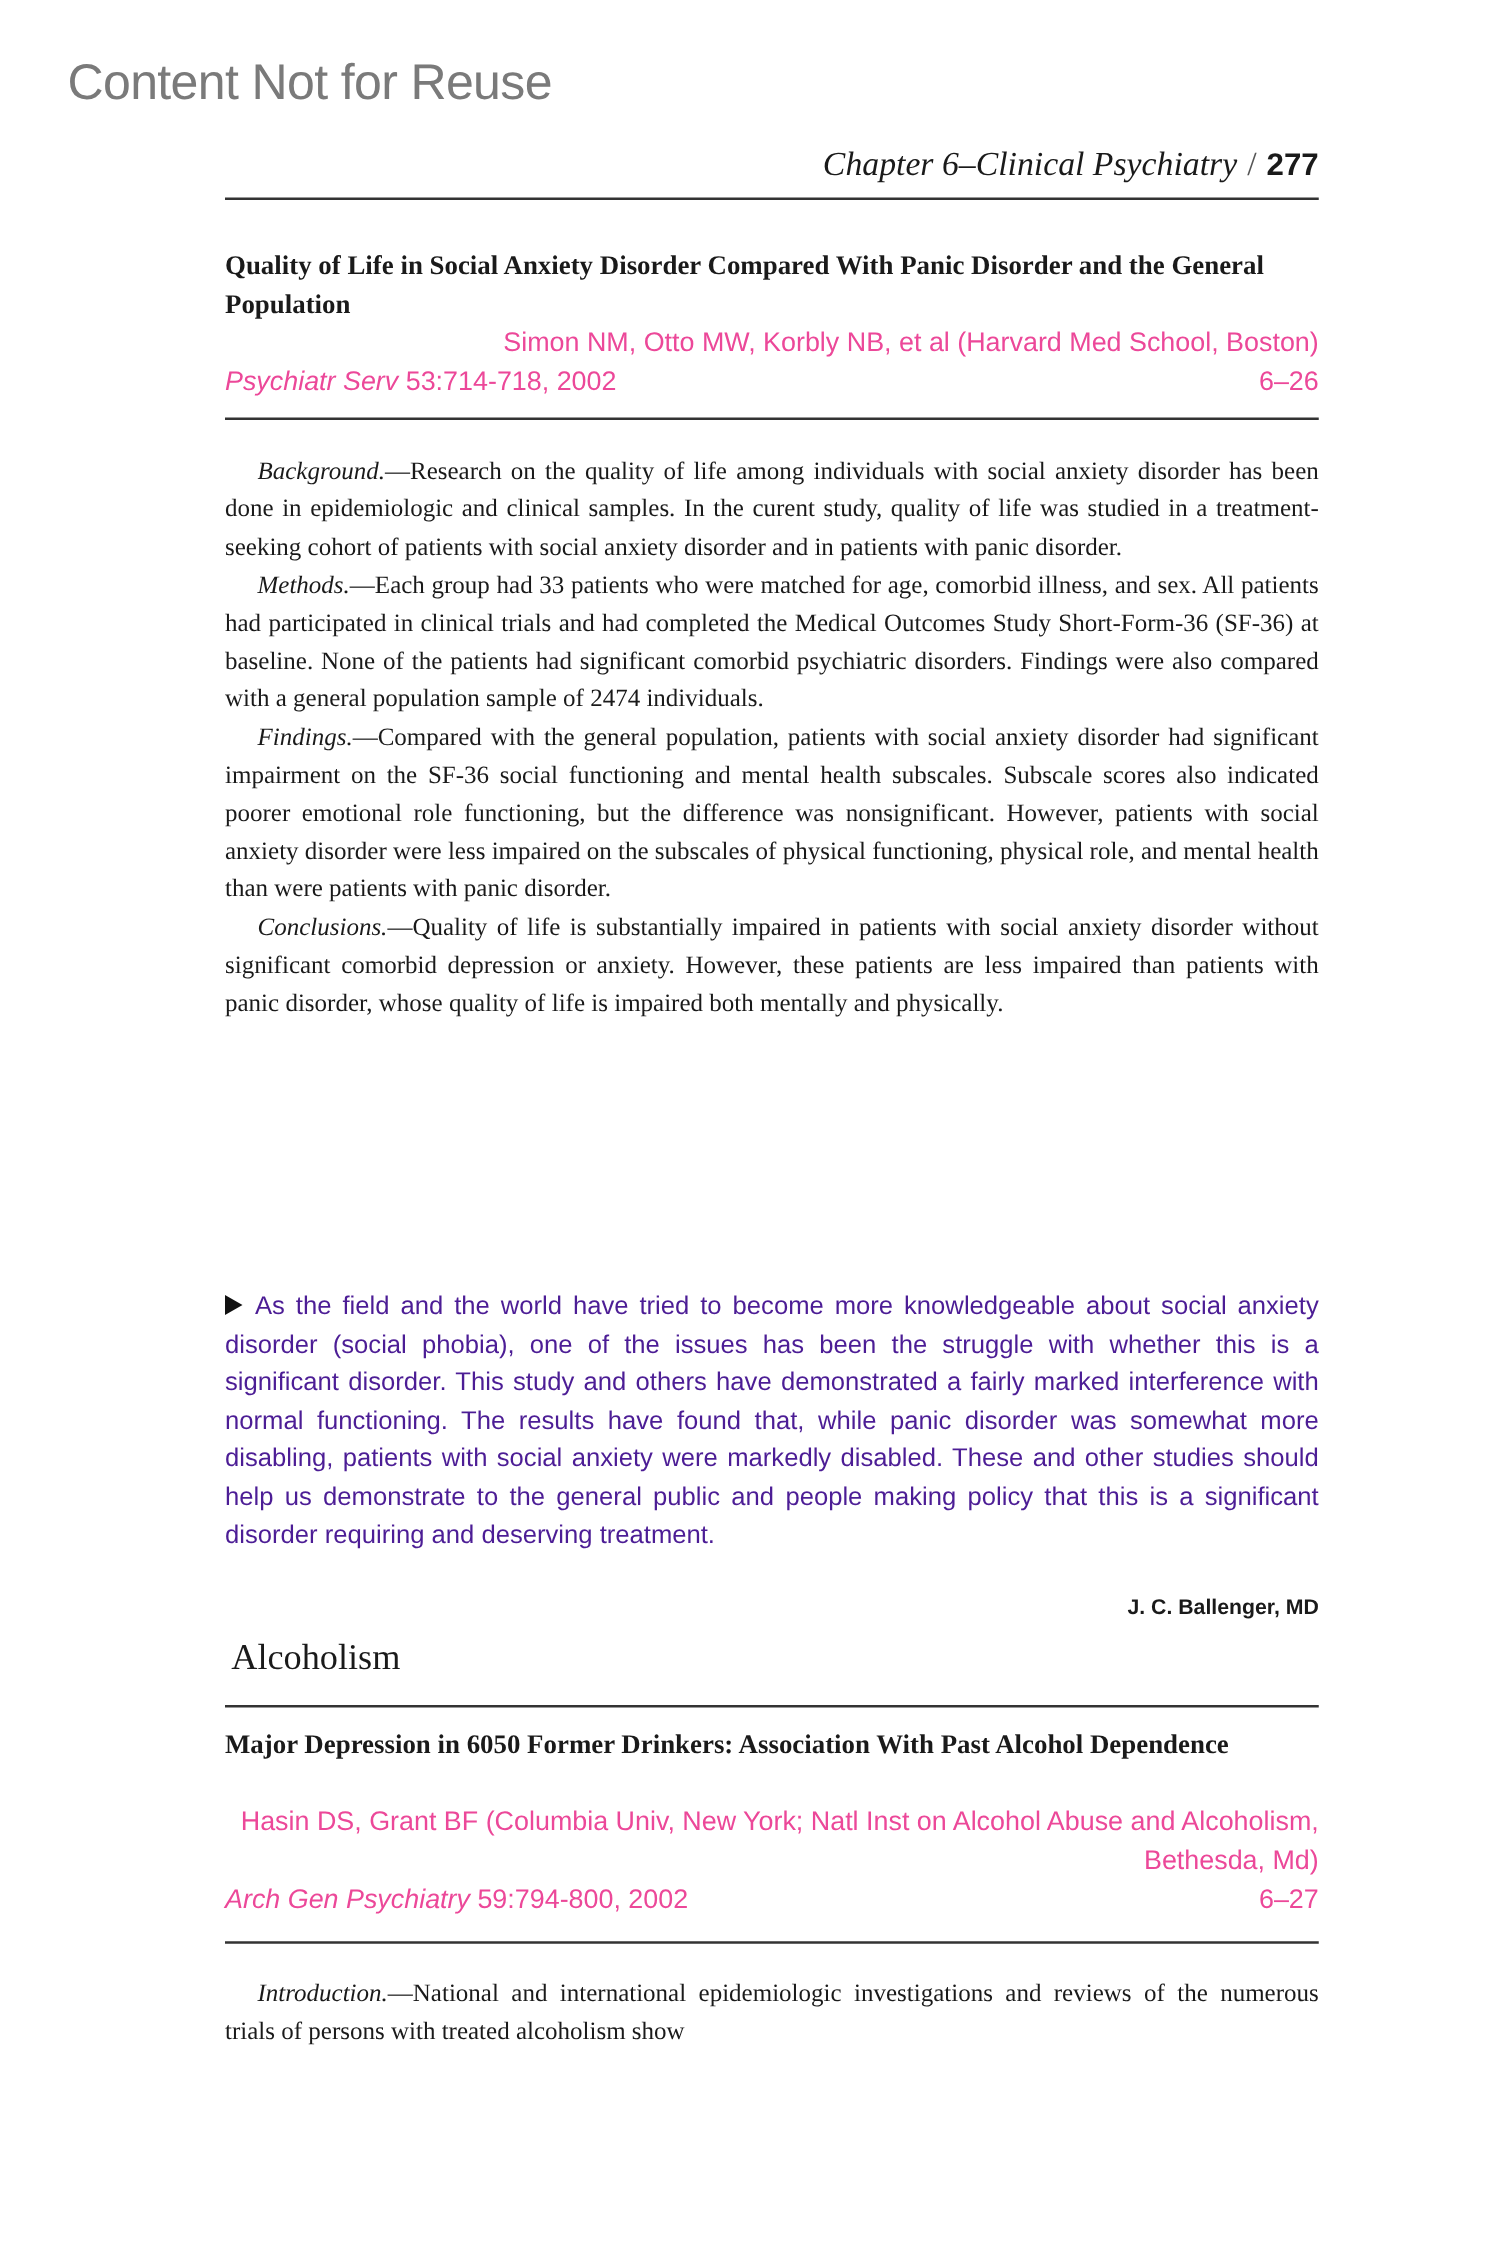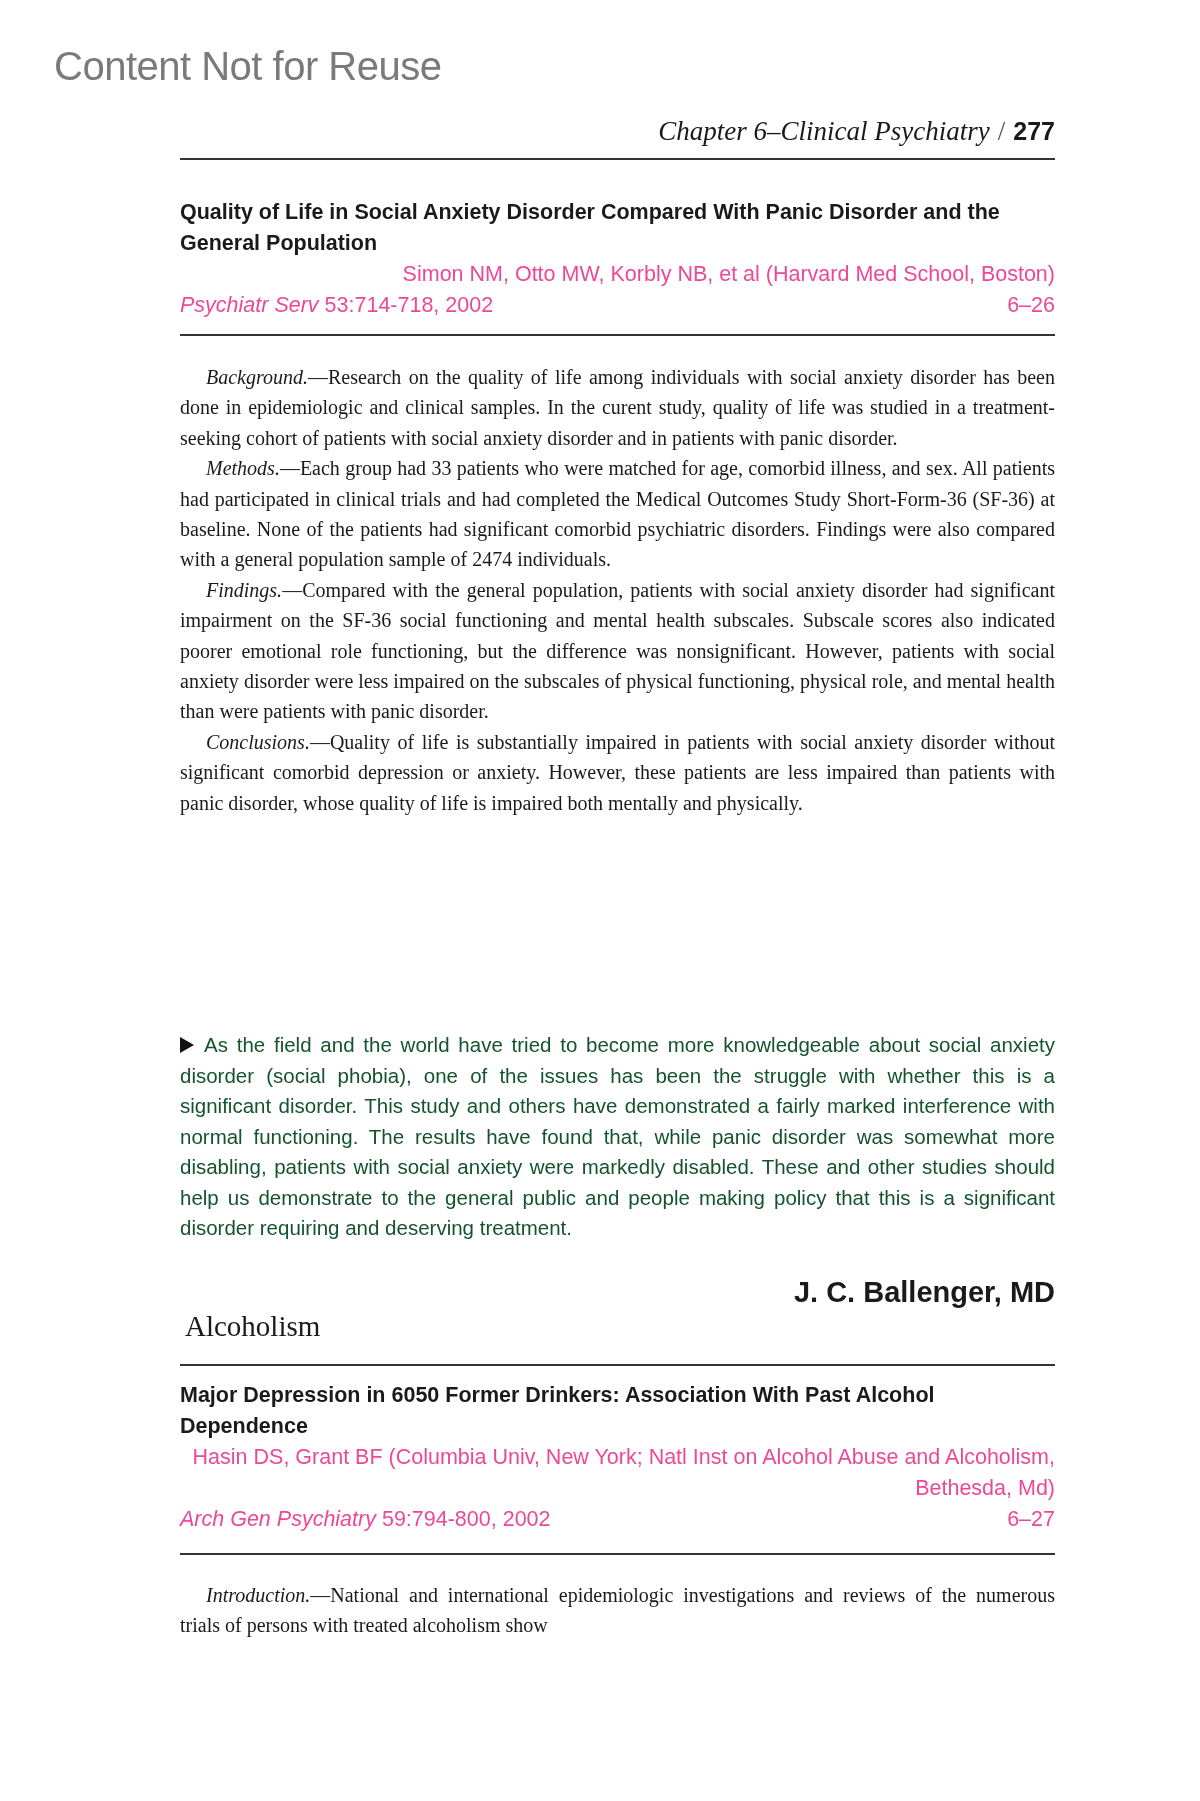--- a/index.html
+++ b/index.html
@@ -4,30 +4,30 @@
 <style>
   html, body { margin:0; padding:0; background:#ffffff; }
   body { width:1200px; height:1801px; position:relative; overflow:hidden; color:#1a1a1a; }
   .watermark { position:absolute; left:42px; top:44px; font-family:"Liberation Sans", sans-serif; font-size:40px; color:#7a7a7a; letter-spacing:-0.5px;margin-left:12px; }
   .page { position:absolute; left:180px; top:0; width:875px; }
   .running-head { position:absolute; right:0; top:116px; font-family:"Liberation Serif", serif; font-size:27px; white-space:nowrap; }
   .running-head .chap { font-style:italic; }
   .running-head .sep { color:#555; margin:0 8px; }
   .running-head .pno { font-family:"Liberation Sans", sans-serif; font-weight:bold; font-size:25px; }
   .rule { position:absolute; left:0; width:875px; height:2px; background:#333; }
-  .art-title { position:absolute; left:0; width:875px; font-family:Liberation Sans, sans-serif; font-weight:bold; font-size:21.5px; line-height:31px; }
+  .art-title { position:absolute; left:0; width:875px; font-family:Liberation Serif, serif; font-weight:bold; font-size:21.5px; line-height:31px; }
   .meta { position:absolute; left:0; width:875px; font-family:"Liberation Sans", sans-serif; font-size:21.5px; line-height:31px; color:#ec4899;text-align:right; }
   .meta .row { display:flex; justify-content:space-between; }
   .meta i { font-style:italic; }
   .body { position:absolute; left:0; width:875px; font-family:"Liberation Serif", serif; font-size:20px; line-height:30.4px; text-align:justify; }
   .body p { margin:0; text-indent:26px; }
   .body .lbl { font-style:italic; }
-  .comment { position:absolute; left:0; width:875px; font-family:"Liberation Sans", sans-serif; font-size:20.5px; line-height:30.5px; text-align:justify; color:#14532d; }
+  .comment { position:absolute; left:0; width:875px; font-family:"Liberation Sans", sans-serif; font-size:20.5px; line-height:30.5px; text-align:justify; color:#4c1d95; }
   .comment .tri { display:inline-block; width:0; height:0; border-top:8px solid transparent; border-bottom:8px solid transparent; border-left:14px solid #111; margin-right:10px; vertical-align:-1px; }
-  .signature { position:absolute; right:0; font-family:"Liberation Sans", sans-serif; font-weight:bold; font-size:29px; }
+  .signature { position:absolute; right:0; font-family:"Liberation Sans", sans-serif; font-weight:bold; font-size:17px; }
   .section-head { position:absolute; left:5px; font-family:"Liberation Serif", serif; font-size:29px; }
 </style>
 </head>
 <body>
 
 <div class="watermark">Content Not for Reuse</div>
 
 <div class="page">
 
   <div class="running-head">

